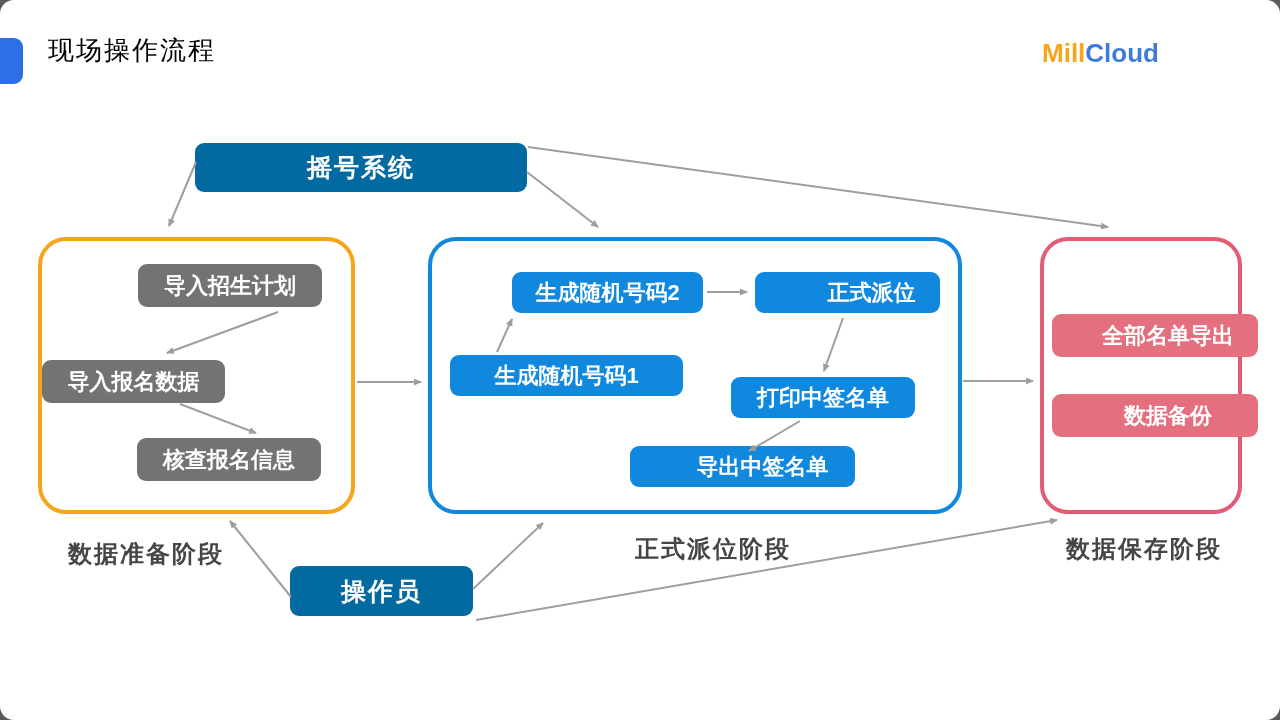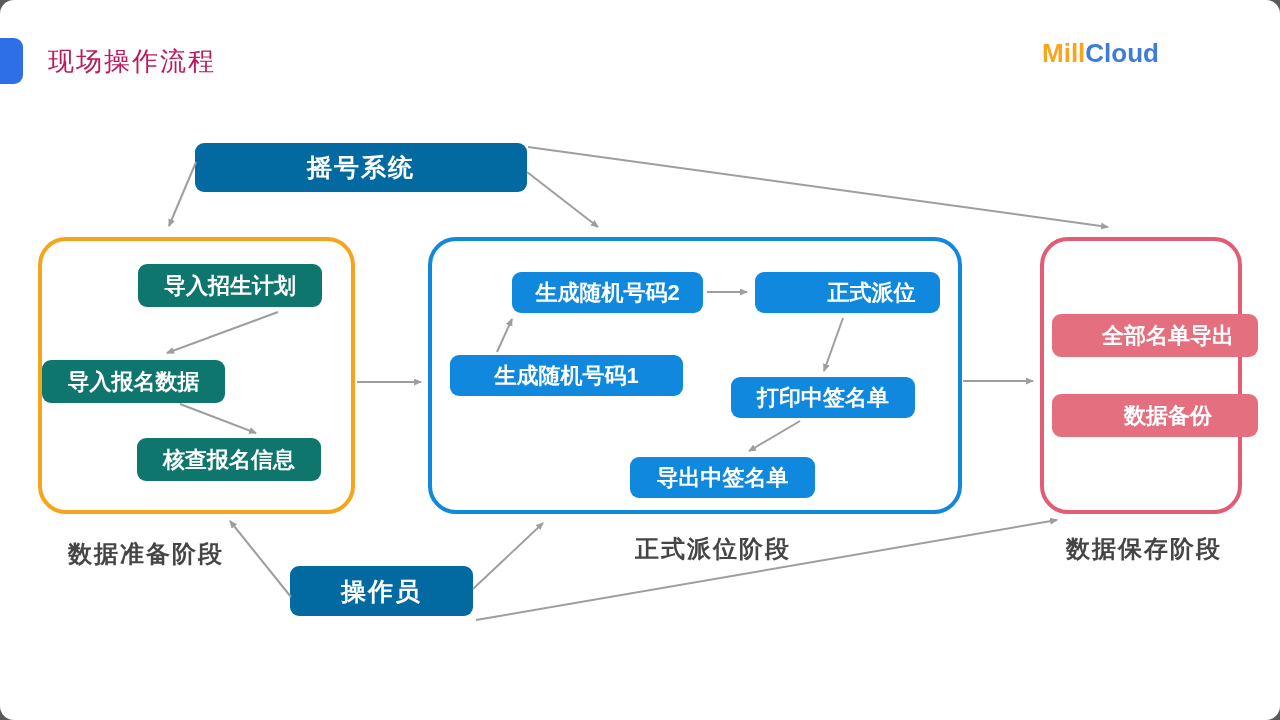--- a/index.html
+++ b/index.html
@@ -1,28 +1,28 @@
 <!DOCTYPE html>
 <html><head>
 <meta charset="utf-8">
 <style>
   html,body{margin:0;padding:0;background:#5a5a5a;font-family:"Liberation Sans","DejaVu Sans",sans-serif;}
   .slide{position:relative;width:1280px;height:720px;background:#ffffff;border-radius:14px;overflow:hidden;margin:0 auto;}
 
   
   .title-marker{position:absolute;left:-10px;top:38px;width:33px;height:46px;background:#2e6fe8;border-radius:9px;}
-  .page-title{position:absolute;left:48px;top:44px;font-size:26px;letter-spacing:2px;color:#be185d;font-weight:400;}
+  .page-title{position:absolute;left:48px;top:33px;font-size:26px;letter-spacing:2px;color:#000000;font-weight:400;}
   .logo{position:absolute;left:1042px;top:38px;font-size:26px;font-weight:700;letter-spacing:0px;}
   .logo .mill{color:#f7a51c;}
   .logo .cloud{color:#3e7cd9;}
 
   
   .node{position:absolute;display:flex;align-items:center;justify-content:center;color:#ffffff;font-weight:700;border-radius:9px;white-space:nowrap;}
   .green{background:#0369a1;}
-  .orange{background:#0f766e;}
+  .orange{background:#737373;}
   .blue{background:#1088de;}
   .pink{background:#e4707f;padding-left:26px;}
 
   .lottery{left:195px;top:143px;width:332px;height:49px;font-size:25px;letter-spacing:2px;}
   .operator{left:290px;top:566px;width:183px;height:50px;font-size:25px;letter-spacing:2px;}
 
   
   .container{position:absolute;top:237px;height:277px;border-radius:28px;background:transparent;box-sizing:border-box;}
   .c-prepare{left:38px;width:317px;border:4px solid #f5a51b;}
   .c-allocate{left:428px;width:534px;border:4px solid #1088de;}
@@ -57,21 +57,21 @@
   <div class="container c-save"></div>
 
   <div class="node orange step" style="left:138px;top:264px;width:184px;">导入招生计划</div>
   <div class="node orange step" style="left:42px;top:360px;width:183px;">导入报名数据</div>
   <div class="node orange step" style="left:137px;top:438px;width:184px;">核查报名信息</div>
 
   <div class="node blue step-s" style="left:512px;top:272px;width:191px;">生成随机号码2</div>
   <div class="node blue step-s" style="left:755px;top:272px;width:137px;padding-left:48px;">正式派位</div>
   <div class="node blue step-s" style="left:450px;top:355px;width:233px;">生成随机号码1</div>
   <div class="node blue step-s" style="left:731px;top:377px;width:184px;">打印中签名单</div>
-  <div class="node blue step-s" style="left:630px;top:457px;width:185px;">导出中签名单</div>
+  <div class="node blue step-s" style="left:630px;top:446px;width:185px;padding-left:40px;">导出中签名单</div>
 
   <div class="node pink step" style="left:1052px;top:314px;width:180px;">全部名单导出</div>
   <div class="node pink step" style="left:1052px;top:394px;width:180px;">数据备份</div>
 
   <div class="stage-label lbl-prepare">数据准备阶段</div>
   <div class="stage-label lbl-allocate">正式派位阶段</div>
   <div class="stage-label lbl-save">数据保存阶段</div>
 
   <div class="node green operator">操作员</div>
 

